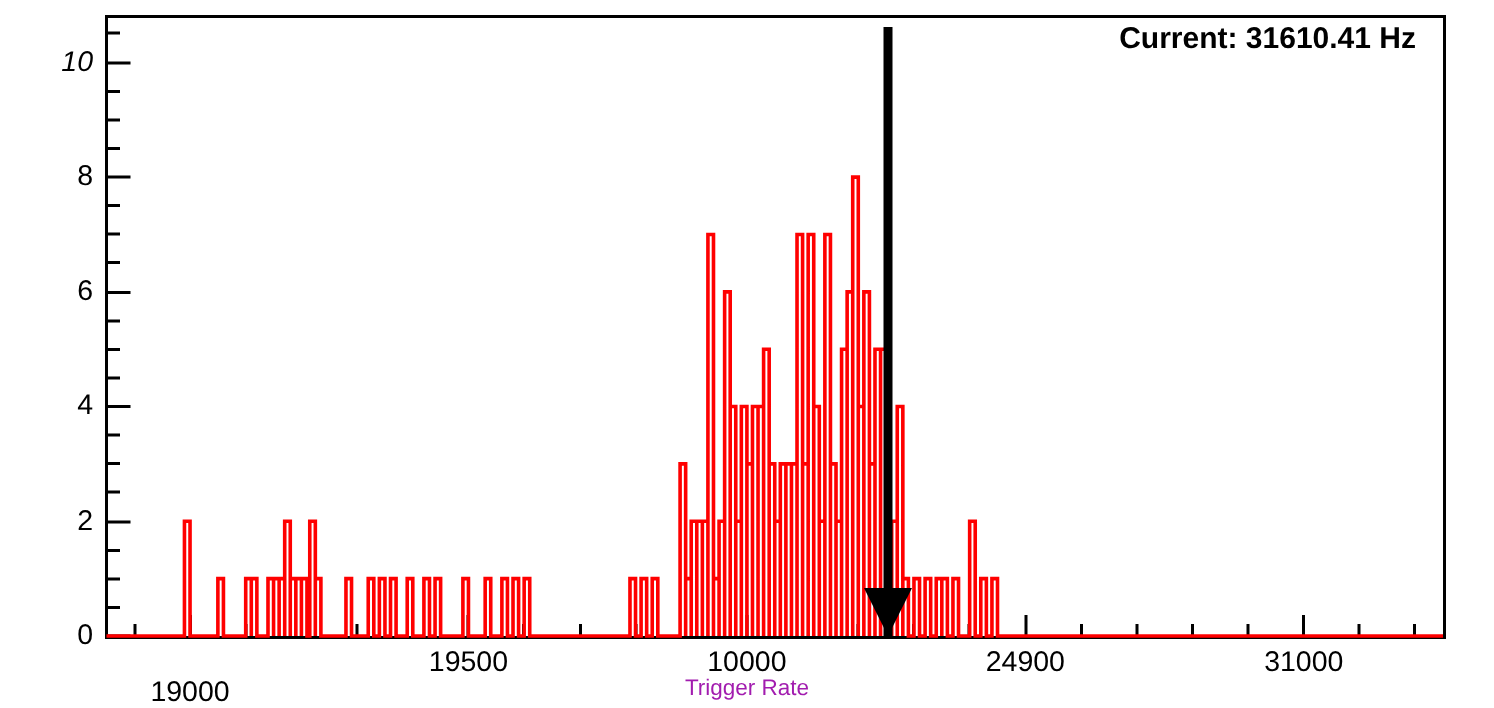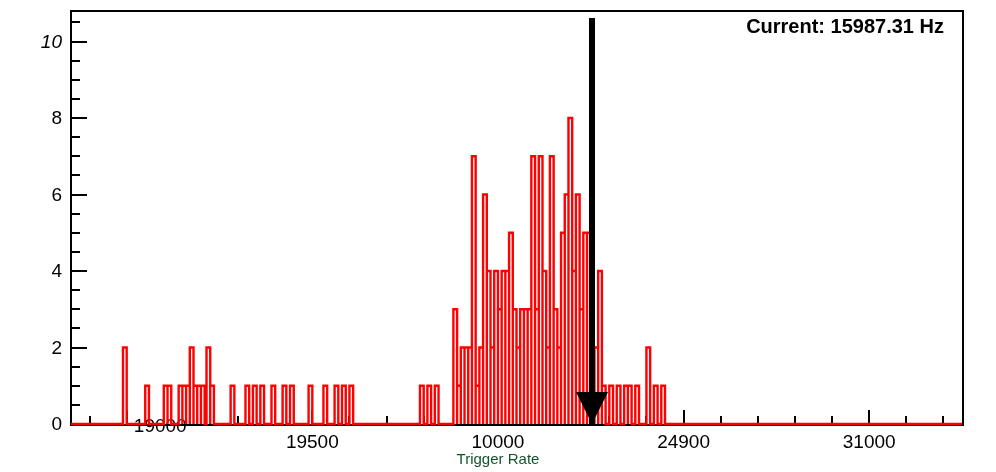--- a/index.html
+++ b/index.html
@@ -7,21 +7,21 @@
   #canvas{position:relative;width:996px;height:472px;background:#ffffff;}
   .axis-line{position:absolute;background:#000;}
 
   .tick{position:absolute;background:#000;}
 
   .ylabel{position:absolute;color:#000;font-size:19px;text-align:right;
           font-family:"Liberation Sans",sans-serif;line-height:1;}
   .xlabel{position:absolute;color:#000;font-size:19px;text-align:center;
           font-family:"Liberation Sans",sans-serif;line-height:1;}
 
-  #axis-title{position:absolute;font-size:15px;color:#14532d;text-align:center;
+  #axis-title{position:absolute;font-size:15px;color:#a21caf;text-align:center;
               font-family:"Liberation Sans",sans-serif;}
 
   #stat-title{position:absolute;font-size:20px;font-weight:bold;color:#000;
               font-family:"Liberation Sans",sans-serif;white-space:nowrap;}
 
   #plot-svg{position:absolute;left:0;top:0;}
 
   #marker-line{position:absolute;background:#000;}
   #marker-head{position:absolute;width:0;height:0;}
 </style>
@@ -83,31 +83,31 @@
       <div class="tick" style="left: 608.312px; top: 416px; width: 2px; height: 8px;"></div>
       <div class="tick" style="left: 645.438px; top: 416px; width: 2px; height: 8px;"></div>
       <div class="tick" style="left: 682.562px; top: 410px; width: 2px; height: 14px;"></div>
       <div class="tick" style="left: 719.688px; top: 416px; width: 2px; height: 8px;"></div>
       <div class="tick" style="left: 756.812px; top: 416px; width: 2px; height: 8px;"></div>
       <div class="tick" style="left: 793.938px; top: 416px; width: 2px; height: 8px;"></div>
       <div class="tick" style="left: 831.062px; top: 416px; width: 2px; height: 8px;"></div>
       <div class="tick" style="left: 868.188px; top: 410px; width: 2px; height: 14px;"></div>
       <div class="tick" style="left: 905.312px; top: 416px; width: 2px; height: 8px;"></div>
       <div class="tick" style="left: 942.438px; top: 416px; width: 2px; height: 8px;"></div>
-      <div class="xlabel" style="width: 120px; left: 66.6875px; top: 416px; text-align: right;">19000</div>
+      <div class="xlabel" style="width: 120px; left: 66.6875px; top: 452px;">19000</div>
       <div class="xlabel" style="width: 120px; left: 252.312px; top: 432px;">19500</div>
       <div class="xlabel" style="width: 120px; left: 437.938px; top: 432px;">10000</div>
       <div class="xlabel" style="width: 120px; left: 623.562px; top: 432px;">24900</div>
       <div class="xlabel" style="width: 120px; left: 809.188px; top: 432px;">31000</div>
     </div>
 
   <svg id="plot-svg" width="996" height="472">
     <polyline id="hist-path" fill="none" stroke="#ff0000" stroke-width="2.4" stroke-linejoin="miter" stroke-linecap="butt" points="71.00,424.00 71.00,424.00 122.97,424.00 122.97,424.00 122.97,347.52 126.69,347.52 126.69,424.00 126.69,424.00 145.25,424.00 145.25,424.00 145.25,385.76 148.96,385.76 148.96,424.00 148.96,424.00 163.81,424.00 163.81,424.00 163.81,385.76 167.53,385.76 167.53,424.00 167.53,424.00 167.53,385.76 171.24,385.76 171.24,424.00 171.24,424.00 178.66,424.00 178.66,424.00 178.66,385.76 182.38,385.76 182.38,424.00 182.38,424.00 182.38,385.76 186.09,385.76 186.09,424.00 186.09,424.00 186.09,385.76 189.80,385.76 189.80,424.00 189.80,424.00 189.80,347.52 193.51,347.52 193.51,424.00 193.51,424.00 193.51,385.76 197.22,385.76 197.22,424.00 197.22,424.00 197.22,385.76 200.94,385.76 200.94,424.00 200.94,424.00 200.94,385.76 204.65,385.76 204.65,424.00 204.65,424.00 206.51,424.00 206.51,424.00 206.51,347.52 210.22,347.52 210.22,424.00 210.22,424.00 210.22,385.76 213.93,385.76 213.93,424.00 213.93,424.00 230.64,424.00 230.64,424.00 230.64,385.76 234.35,385.76 234.35,424.00 234.35,424.00 245.49,424.00 245.49,424.00 245.49,385.76 249.20,385.76 249.20,424.00 249.20,424.00 252.91,424.00 252.91,424.00 252.91,385.76 256.63,385.76 256.63,424.00 256.63,424.00 260.34,424.00 260.34,424.00 260.34,385.76 264.05,385.76 264.05,424.00 264.05,424.00 271.48,424.00 271.48,424.00 271.48,385.76 275.19,385.76 275.19,424.00 275.19,424.00 282.61,424.00 282.61,424.00 282.61,385.76 286.32,385.76 286.32,424.00 286.32,424.00 290.04,424.00 290.04,424.00 290.04,385.76 293.75,385.76 293.75,424.00 293.75,424.00 308.60,424.00 308.60,424.00 308.60,385.76 312.31,385.76 312.31,424.00 312.31,424.00 323.45,424.00 323.45,424.00 323.45,385.76 327.16,385.76 327.16,424.00 327.16,424.00 334.59,424.00 334.59,424.00 334.59,385.76 338.30,385.76 338.30,424.00 338.30,424.00 342.01,424.00 342.01,424.00 342.01,385.76 345.73,385.76 345.73,424.00 345.73,424.00 349.44,424.00 349.44,424.00 349.44,385.76 353.15,385.76 353.15,424.00 353.15,424.00 419.98,424.00 419.98,424.00 419.98,385.76 423.69,385.76 423.69,424.00 423.69,424.00 427.40,424.00 427.40,424.00 427.40,385.76 431.11,385.76 431.11,424.00 431.11,424.00 434.82,424.00 434.82,424.00 434.82,385.76 438.54,385.76 438.54,424.00 438.54,424.00 453.39,424.00 453.39,424.00 453.39,309.28 457.10,309.28 457.10,424.00 457.10,424.00 457.10,385.76 460.81,385.76 460.81,424.00 460.81,424.00 460.81,347.52 464.52,347.52 464.52,424.00 464.52,424.00 464.52,347.52 468.24,347.52 468.24,424.00 468.24,424.00 468.24,347.52 471.95,347.52 471.95,424.00 471.95,424.00 471.95,156.31 475.66,156.31 475.66,424.00 475.66,424.00 475.66,385.76 479.38,385.76 479.38,424.00 479.38,424.00 479.38,347.52 483.09,347.52 483.09,424.00 483.09,424.00 483.09,194.56 486.80,194.56 486.80,424.00 486.80,424.00 486.80,271.04 490.51,271.04 490.51,424.00 490.51,424.00 490.51,347.52 494.22,347.52 494.22,424.00 494.22,424.00 494.22,271.04 497.94,271.04 497.94,424.00 497.94,424.00 497.94,309.28 501.65,309.28 501.65,424.00 501.65,424.00 501.65,271.04 505.36,271.04 505.36,424.00 505.36,424.00 505.36,271.04 509.07,271.04 509.07,424.00 509.07,424.00 509.07,232.80 512.79,232.80 512.79,424.00 512.79,424.00 512.79,309.28 516.50,309.28 516.50,424.00 516.50,424.00 516.50,347.52 520.21,347.52 520.21,424.00 520.21,424.00 520.21,309.28 523.92,309.28 523.92,424.00 523.92,424.00 523.92,309.28 527.64,309.28 527.64,424.00 527.64,424.00 527.64,309.28 531.35,309.28 531.35,424.00 531.35,424.00 531.35,156.31 535.06,156.31 535.06,424.00 535.06,424.00 535.06,309.28 538.78,309.28 538.78,424.00 538.78,424.00 538.78,156.31 542.49,156.31 542.49,424.00 542.49,424.00 542.49,271.04 546.20,271.04 546.20,424.00 546.20,424.00 546.20,347.52 549.91,347.52 549.91,424.00 549.91,424.00 549.91,156.31 553.63,156.31 553.63,424.00 553.63,424.00 553.63,309.28 557.34,309.28 557.34,424.00 557.34,424.00 557.34,347.52 561.05,347.52 561.05,424.00 561.05,424.00 561.05,232.80 564.76,232.80 564.76,424.00 564.76,424.00 564.76,194.56 568.48,194.56 568.48,424.00 568.48,424.00 568.48,118.07 572.19,118.07 572.19,424.00 572.19,424.00 572.19,271.04 575.90,271.04 575.90,424.00 575.90,424.00 575.90,194.56 579.61,194.56 579.61,424.00 579.61,424.00 579.61,309.28 583.32,309.28 583.32,424.00 583.32,424.00 583.32,232.80 587.04,232.80 587.04,424.00 587.04,424.00 587.04,232.80 590.75,232.80 590.75,424.00 590.75,424.00 590.75,347.52 594.46,347.52 594.46,424.00 594.46,424.00 594.46,347.52 598.17,347.52 598.17,424.00 598.17,424.00 598.17,271.04 601.89,271.04 601.89,424.00 601.89,424.00 601.89,385.76 605.60,385.76 605.60,424.00 605.60,424.00 609.31,424.00 609.31,424.00 609.31,385.76 613.02,385.76 613.02,424.00 613.02,424.00 616.74,424.00 616.74,424.00 616.74,385.76 620.45,385.76 620.45,424.00 620.45,424.00 624.16,424.00 624.16,424.00 624.16,385.76 627.88,385.76 627.88,424.00 627.88,424.00 627.88,385.76 631.59,385.76 631.59,424.00 631.59,424.00 635.30,424.00 635.30,424.00 635.30,385.76 639.01,385.76 639.01,424.00 639.01,424.00 646.44,424.00 646.44,424.00 646.44,347.52 650.15,347.52 650.15,424.00 650.15,424.00 653.86,424.00 653.86,424.00 653.86,385.76 657.58,385.76 657.58,424.00 657.58,424.00 661.29,424.00 661.29,424.00 661.29,385.76 665.00,385.76 665.00,424.00 962.00,424.00"></polyline>
   </svg>
 
   <div id="marker-line" style="left: 589.499px; top: 18px; width: 6px; height: 406px; background: rgb(0, 0, 0);"></div>
   <div id="marker-head" style="left: 576.499px; top: 392px; border-left: 16px solid transparent; border-right: 16px solid transparent; border-top: 32px solid rgb(0, 0, 0);"></div>
 
-  <div id="stat-title" style="left: 0px; top: 15px; width: 944px; text-align: right;">Current: 15987.31 Hz</div>
+  <div id="stat-title" style="left: 0px; top: 15px; width: 944px; text-align: right;">Current: 31610.41 Hz</div>
 
   <div id="axis-title" style="left:398px;top:450px;width:200px;">Trigger Rate</div>
 
 </div>
 
 </body></html>

